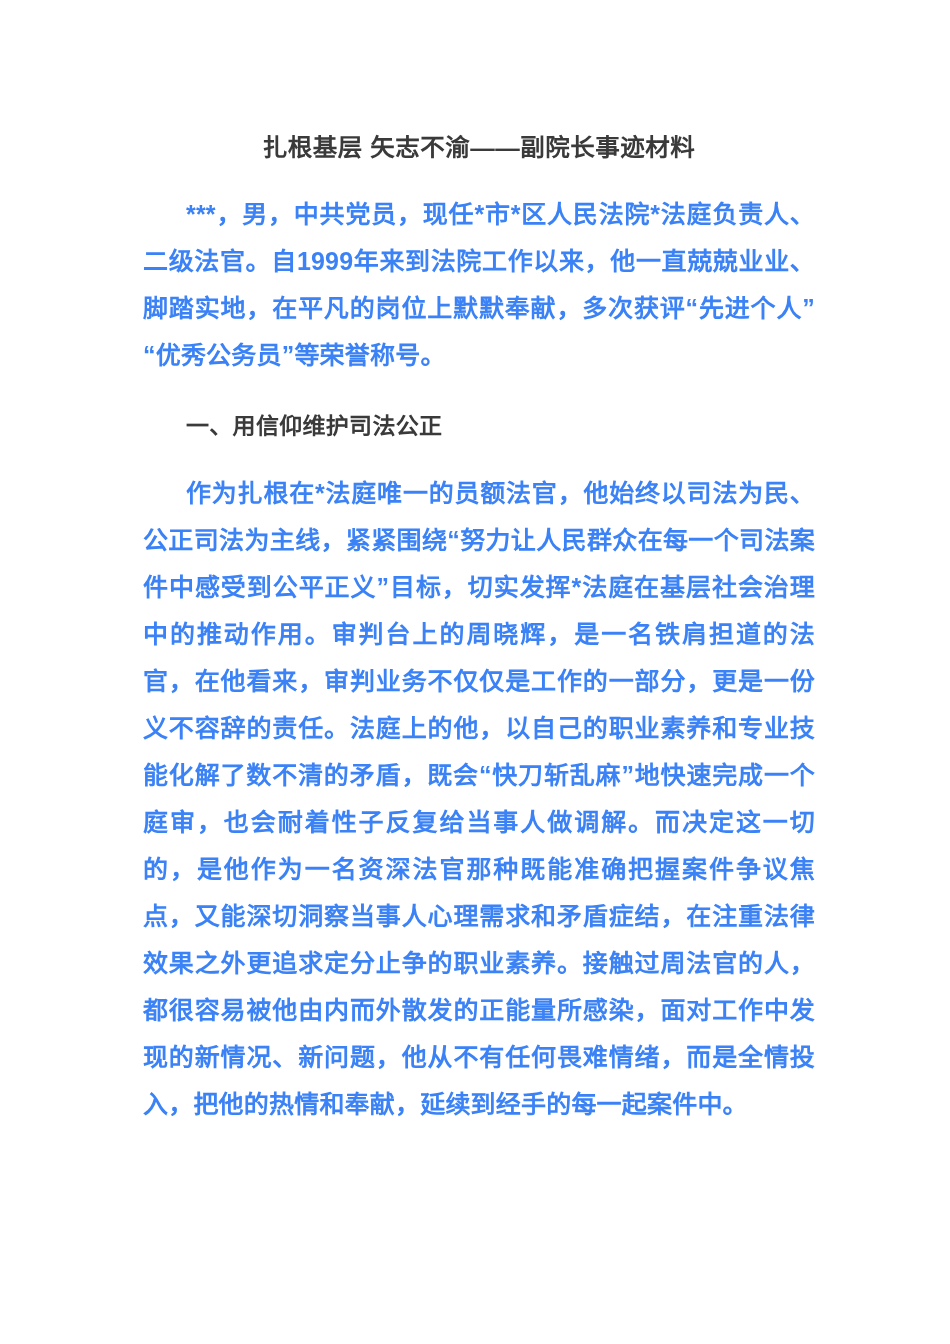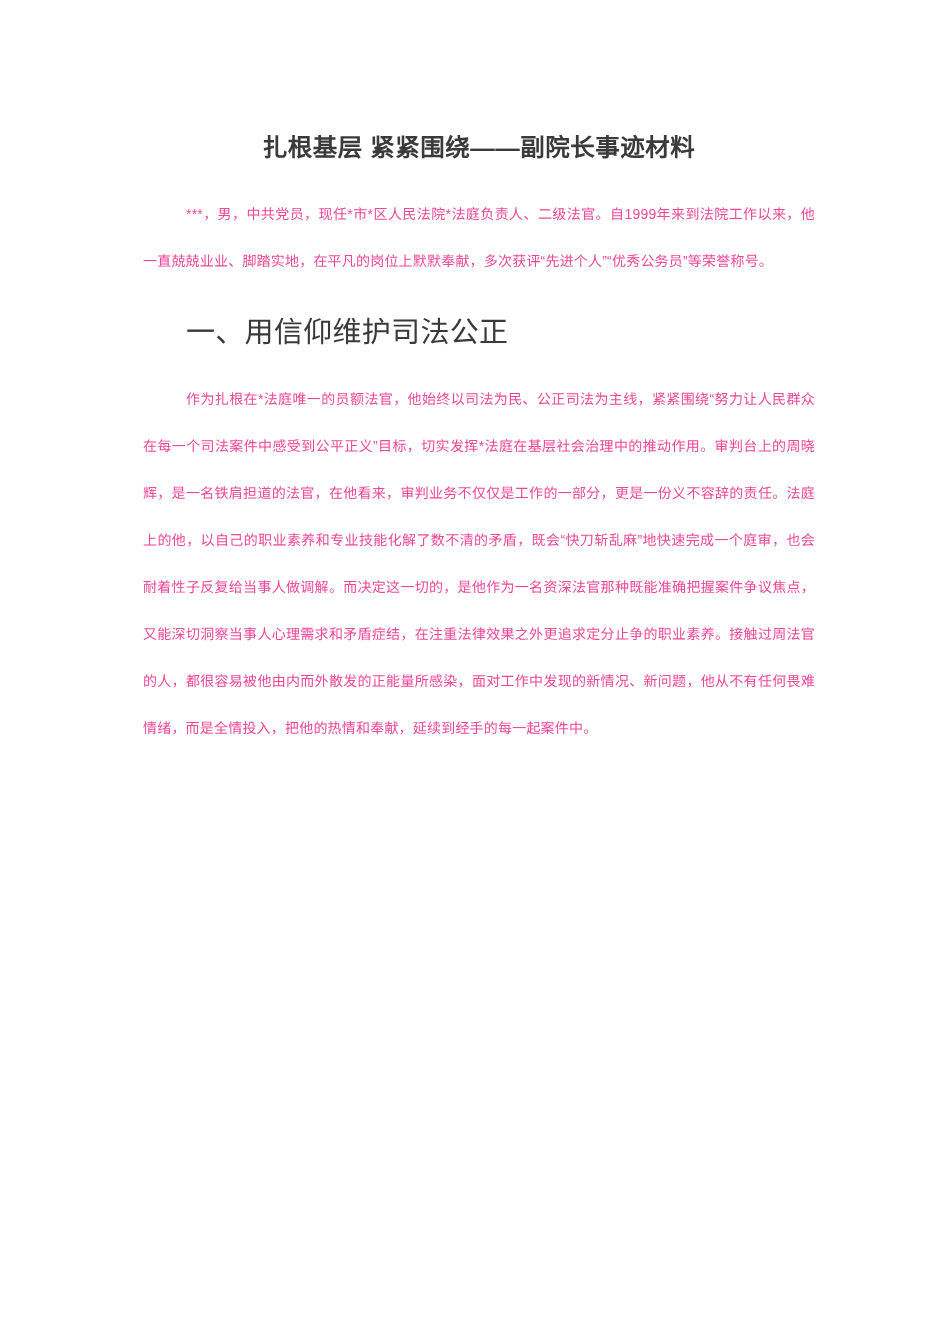--- a/index.html
+++ b/index.html
@@ -39,33 +39,33 @@
     text-align: center;
     letter-spacing: 0.5px;
     margin: 0;
     padding-top: 128px;
     padding-bottom: 0;
     line-height: 40px;
     white-space: nowrap;
   }
 
   .section-heading {
-    font-size: 29px;
-    font-weight: normal;
+    font-size: 23px;
+    font-weight: bold;
     color: #3a3a3a;
     line-height: 47px;
     margin: 0;
     text-indent: 43px;
     letter-spacing: 0.3px;
   }
 
   .body-para {
-    font-size: 14px;
-    font-weight: normal;
-    color: #ec4899;
+    font-size: 25px;
+    font-weight: bold;
+    color: #3b82f6;
     line-height: 47px;
     margin: 0;
     text-indent: 43px;
     text-align: justify;
     text-justify: inter-character;
     text-align-last: left;
     letter-spacing: 0.2px;
     word-break: break-all;
   }
 
@@ -74,21 +74,21 @@
   .gap-p1-h1    { height: 24px; }
   .gap-h1-p2    { height: 20px; }
   .gap-p2-h2    { height: 24px; }
 </style>
 </head>
 <body>
 
 <div class="page">
   <div class="page-body">
 
-    <h1 class="doc-title">扎根基层 紧紧围绕——副院长事迹材料</h1>
+    <h1 class="doc-title">扎根基层 矢志不渝——副院长事迹材料</h1>
 
     <div class="gap-title-p1"></div>
 
     <p class="body-para">***，男，中共党员，现任*市*区人民法院*法庭负责人、二级法官。自1999年来到法院工作以来，他一直兢兢业业、脚踏实地，在平凡的岗位上默默奉献，多次获评“先进个人”“优秀公务员”等荣誉称号。</p>
 
     <div class="gap-p1-h1"></div>
 
     <h2 class="section-heading">一、用信仰维护司法公正</h2>
 
     <div class="gap-h1-p2"></div>

